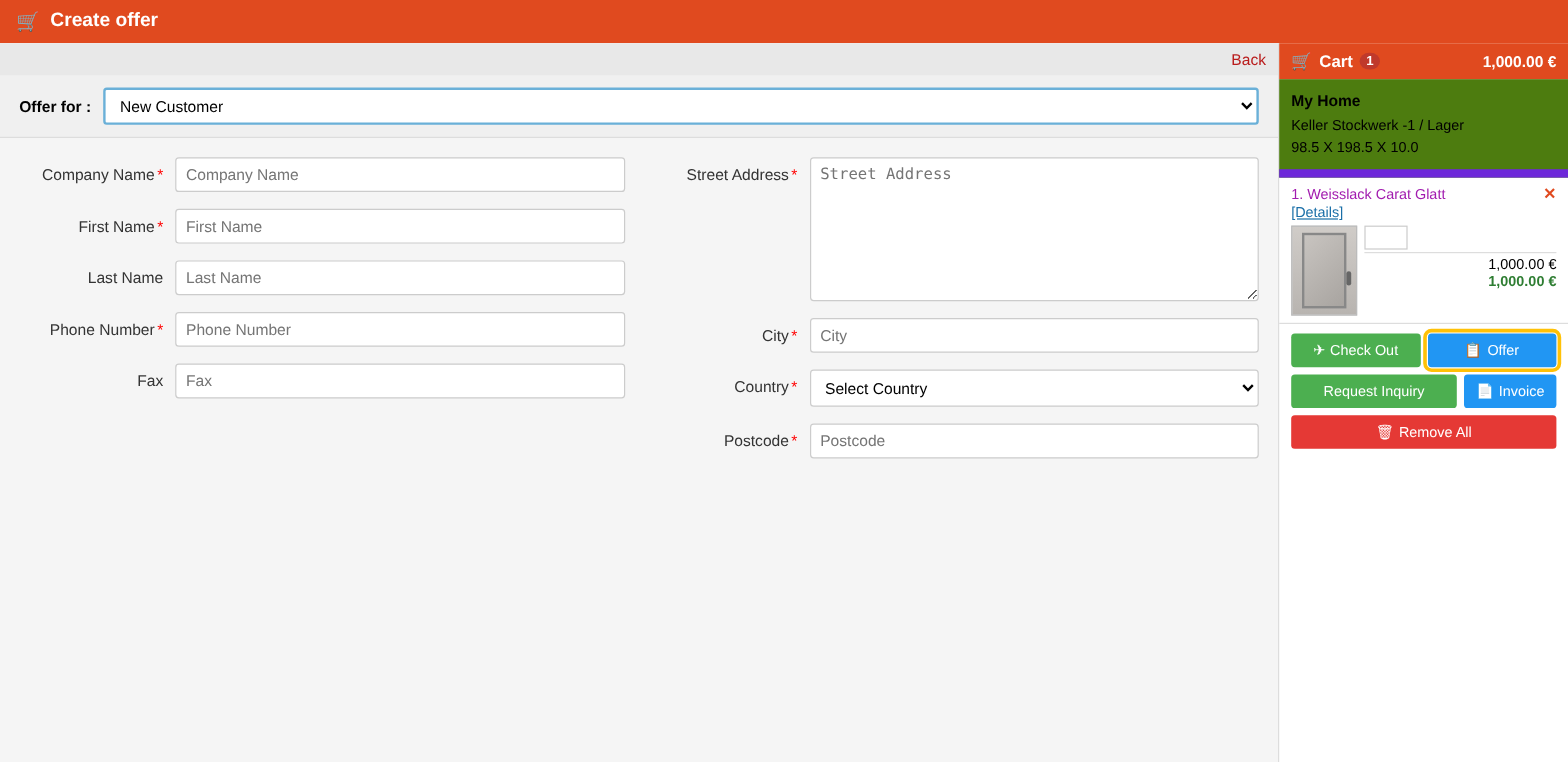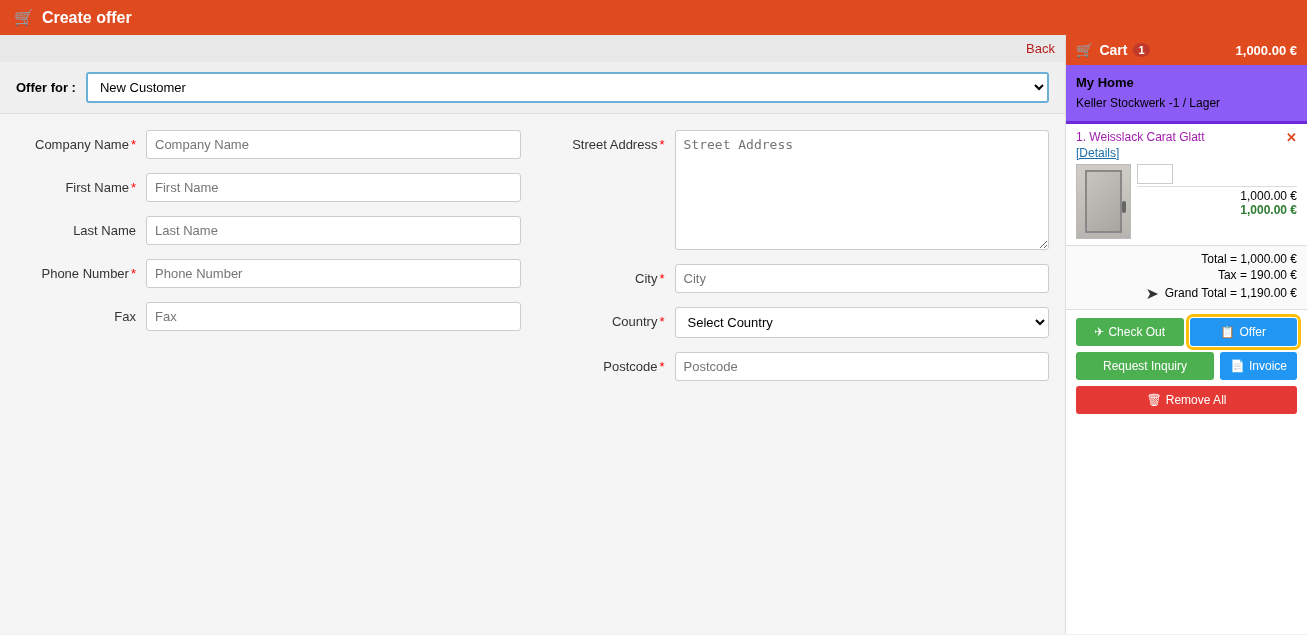--- a/index.html
+++ b/index.html
@@ -144,25 +144,25 @@
       border-radius: 50%;
       padding: 1px 5px;
       font-size: 11px;
     }
     .cart-total-right {
       margin-left: auto;
       font-size: 13px;
     }
 
     .cart-info {
-      background: #8b5cf6;
+      background: #4d7c0f;
       padding: 8px 10px;
       font-size: 12px;
       line-height: 1.6;
-      border-bottom: 3px solid #6d28d9;
+      border-bottom: 7px solid #6d28d9;
     }
     .cart-info-title {
       font-weight: bold;
       font-size: 13px;
     }
 
     .cart-item-section {
       padding: 6px 10px;
       border-bottom: 1px solid #ddd;
     }
@@ -440,20 +440,21 @@
     <div class="cart-header">
       <span>🛒</span>
       <span>Cart</span>
       <span class="cart-badge">1</span>
       <span class="cart-total-right">1,000.00 €</span>
     </div>
 
     <div class="cart-info">
       <div class="cart-info-title">My Home</div>
       <div>Keller Stockwerk -1 / Lager</div>
+      <div>98.5 X 198.5 X 10.0</div>
     </div>
 
     <div class="cart-item-section">
       <div style="display:flex; justify-content:space-between; align-items:center;">
         <a href="#" class="cart-item-link">1. Weisslack Carat Glatt</a>
         <span class="cart-remove">✕</span>
       </div>
       <a href="#" class="cart-item-details">[Details]</a>
       <div class="cart-item-row">
         <div class="cart-item-img">
@@ -465,32 +466,20 @@
         <div class="cart-item-right">
           <div class="cart-qty-row">
             <input type="text" class="cart-qty" style="">
           </div>
           <div class="cart-price-line">1,000.00 €</div>
           <div class="cart-price-green">1,000.00 €</div>
         </div>
       </div>
     </div>
 
-    <div class="cart-totals">
-      <div class="totals-row">
-        <span>Total = 1,000.00 €</span>
-      </div>
-      <div class="totals-row">
-        <span>Tax = 190.00 €</span>
-      </div>
-      <div class="grand-total-row">
-        <span class="arrow-icon">➤</span>
-        <span>Grand Total = 1,190.00 €</span>
-      </div>
-    </div>
 
     <div class="cart-actions">
       <div class="btn-row">
         <button class="btn-green">
           <span>✈</span>
           <span>Check Out</span>
         </button>
         <button class="btn-blue">
           <span>📋</span>
           <span>Offer</span>

